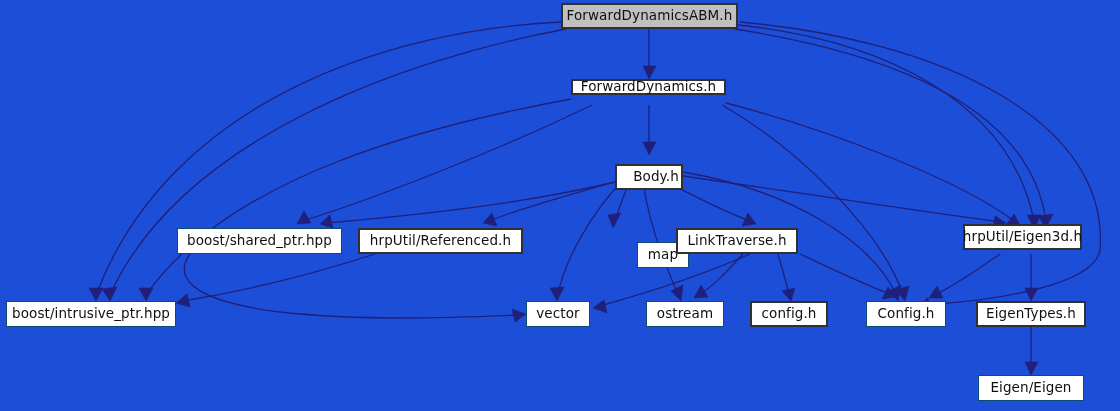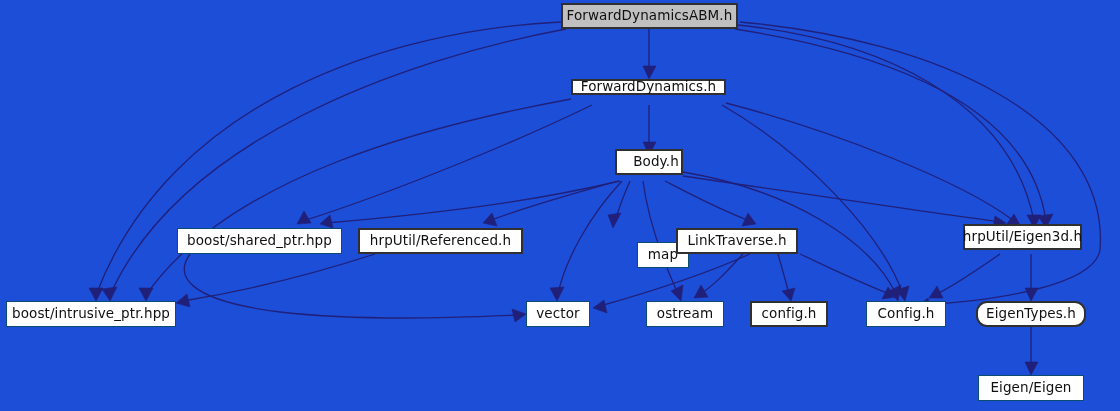--- a/index.html
+++ b/index.html
@@ -176,21 +176,21 @@
         <path class="edge-head" d="M 1031,375 L 1025,362 L 1038,362 Z" fill="#20207a" stroke="#20207a"></path>
       </g>
     </svg>
   <div id="nodes-layer">
       <div class="node-box root-node" style="left: 561px; top: 3px; width: 177px; height: 26px; background: rgb(192, 192, 192);">
         <span class="node-label">ForwardDynamicsABM.h</span>
       </div>
       <div class="node-box bold-border" style="left: 571px; top: 79px; width: 155px; height: 16px;">
         <span class="node-label">ForwardDynamics.h</span>
       </div>
-      <div class="node-box bold-border" style="left: 615px; top: 149px; width: 68px; height: 26px; padding-left: 14px;">
+      <div class="node-box bold-border" style="left: 615px; top: 164px; width: 68px; height: 26px; padding-left: 14px;">
         <span class="node-label">Body.h</span>
       </div>
       <div class="node-box" style="left: 177px; top: 228px; width: 165px; height: 26px;">
         <span class="node-label">boost/shared_ptr.hpp</span>
       </div>
       <div class="node-box bold-border" style="left: 358px; top: 228px; width: 165px; height: 26px;">
         <span class="node-label">hrpUtil/Referenced.h</span>
       </div>
       <div class="node-box" style="left: 593px; top: 242px; width: 52px; height: 26px; margin-left: 44px;">
         <span class="node-label">map</span>
@@ -209,20 +209,20 @@
       </div>
       <div class="node-box" style="left: 646px; top: 301px; width: 78px; height: 26px;">
         <span class="node-label">ostream</span>
       </div>
       <div class="node-box bold-border" style="left: 750px; top: 301px; width: 78px; height: 26px;">
         <span class="node-label">config.h</span>
       </div>
       <div class="node-box" style="left: 866px; top: 301px; width: 80px; height: 26px;">
         <span class="node-label">Config.h</span>
       </div>
-      <div class="node-box bold-border" style="left: 976px; top: 301px; width: 110px; height: 26px; border-radius: 11px;">
+      <div class="node-box bold-border" style="left: 976px; top: 301px; width: 110px; height: 26px;">
         <span class="node-label">EigenTypes.h</span>
       </div>
       <div class="node-box" style="left: 978px; top: 375px; width: 106px; height: 26px;">
         <span class="node-label">Eigen/Eigen</span>
       </div>
     </div>
 </div>
 
 </body></html>

